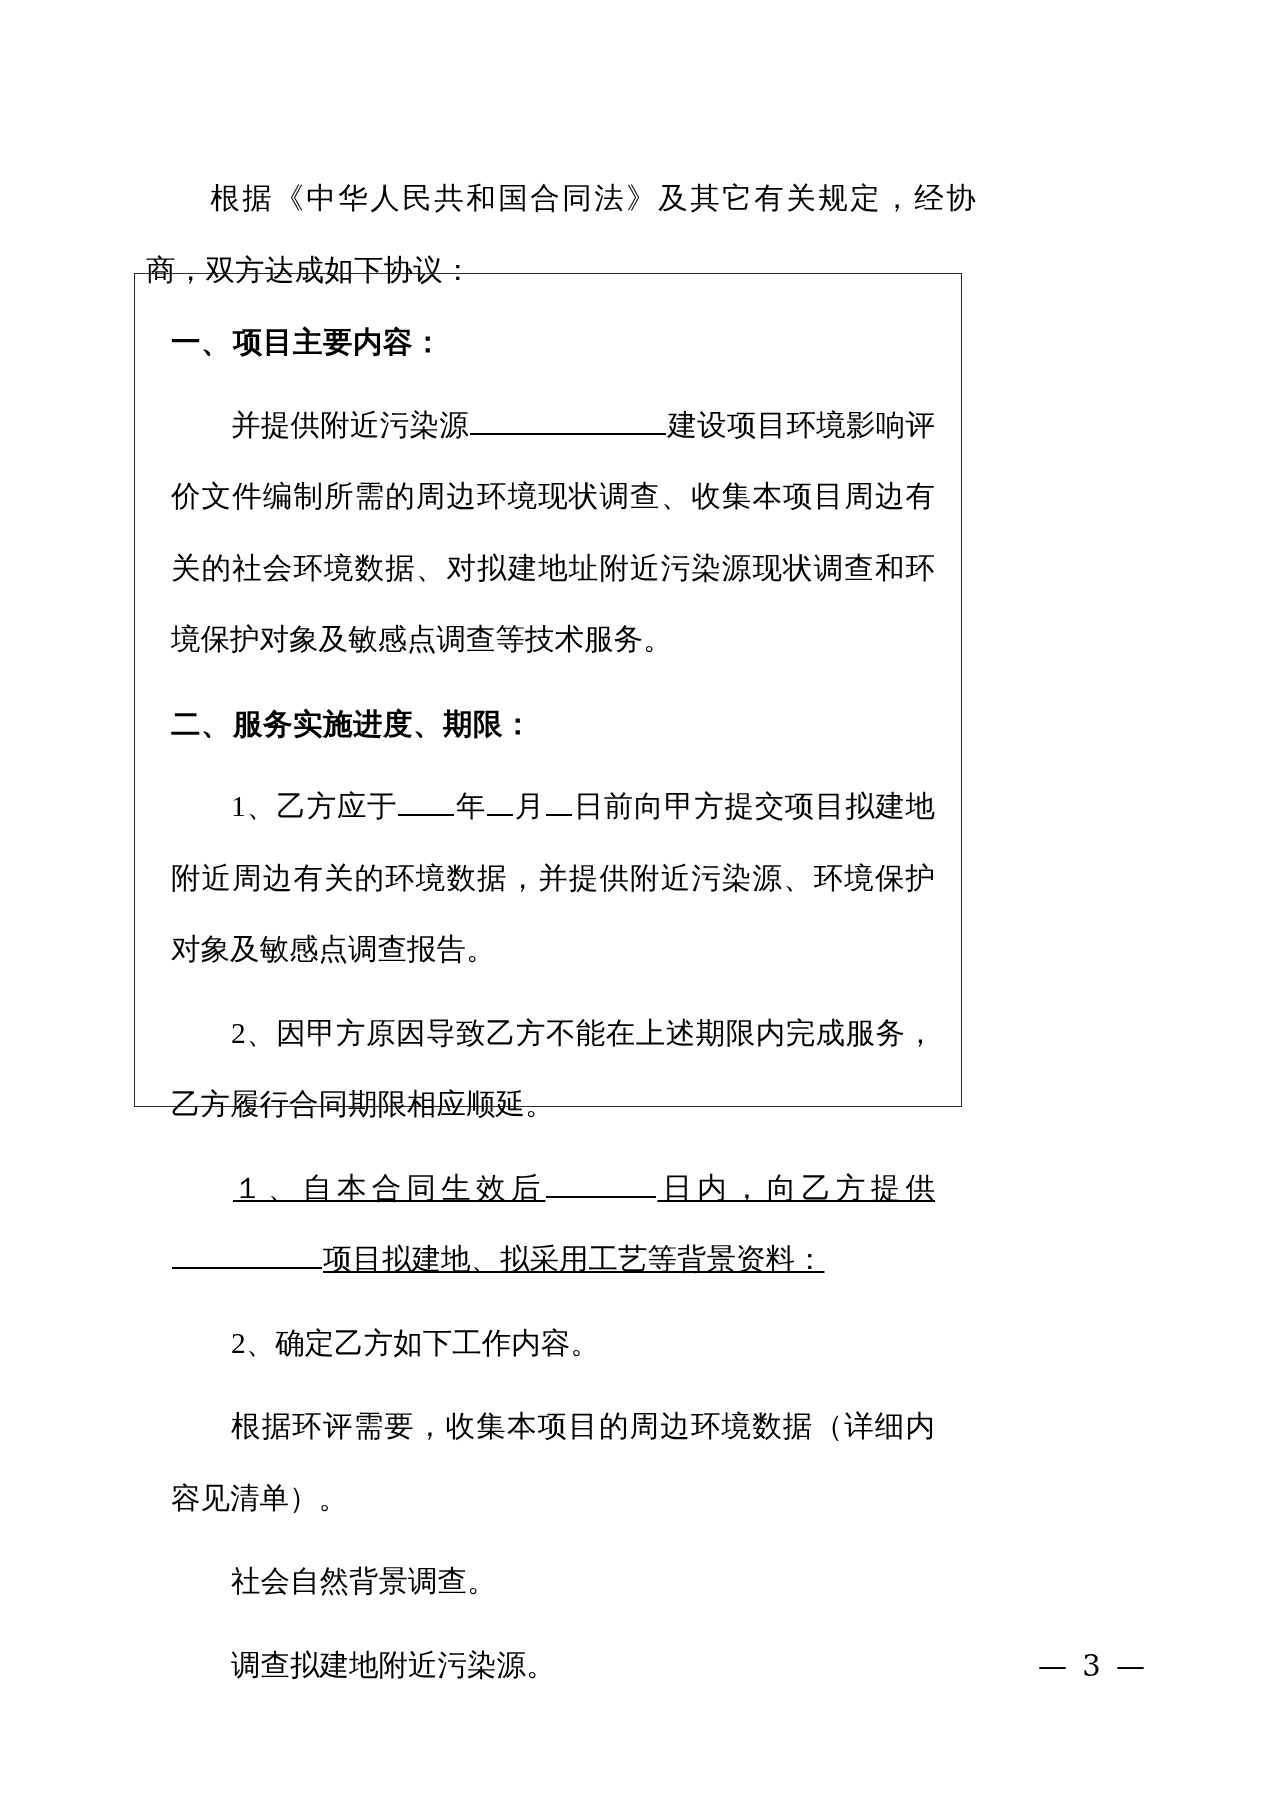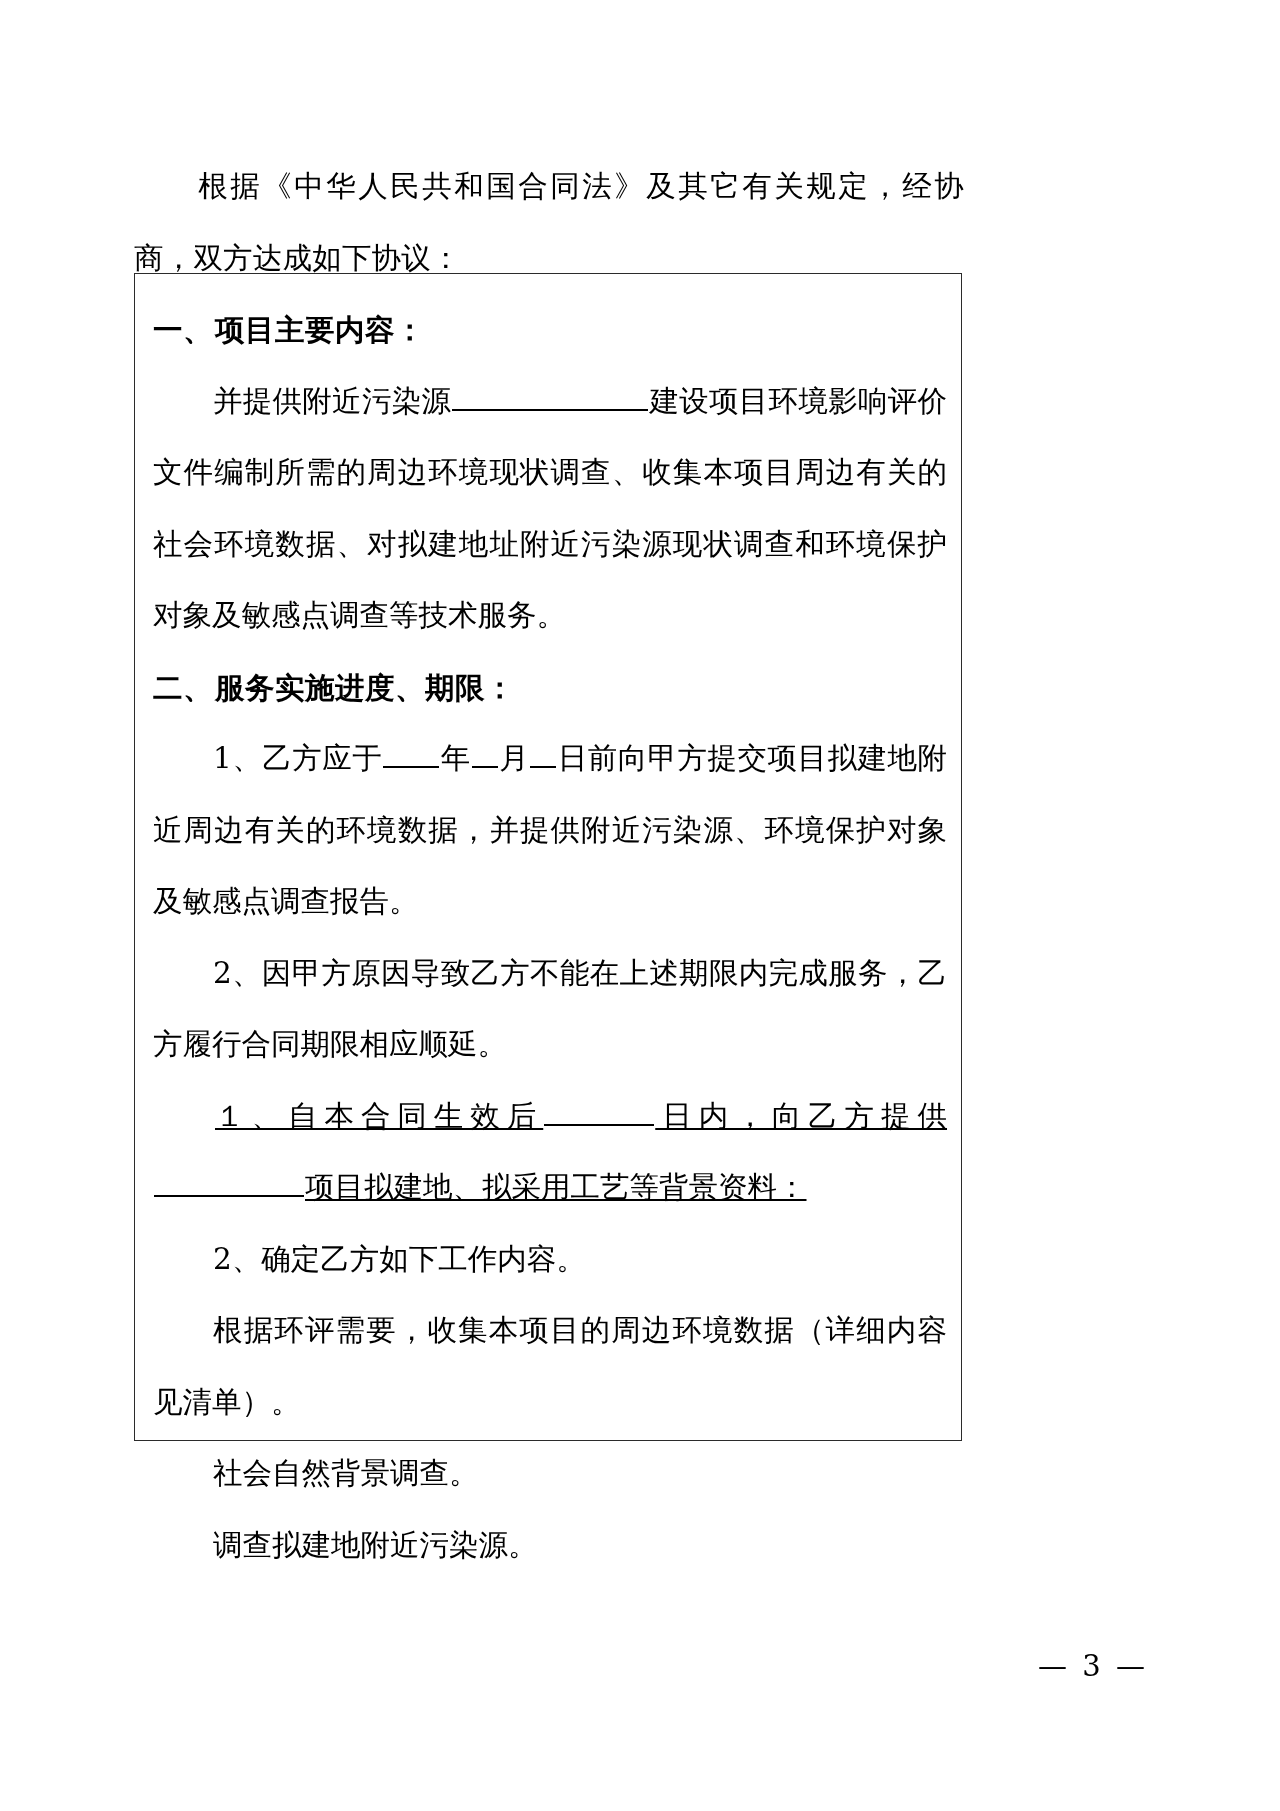--- a/index.html
+++ b/index.html
@@ -33,41 +33,41 @@
     text-justify: inter-ideograph;
   }
   .intro .indent { display: inline-block; width: 62px; }
 
   
   .box {
     position: absolute;
     left: 134px;
     top: 273px;
     width: 828px;
-    height: 1168px;
+    height: 834px;
     border: 1.6px solid #2b2b2b;
     box-sizing: border-box;
-    padding: 20px 14px 10px 18px;
+    padding: 20px 14px 10px 24px;
   }
   .box-inner {
     font-size: 29.5px;
     line-height: 71.5px;
   }
   p {
-    margin: 0;
+    margin: 12px;
     text-align: justify;
     text-justify: inter-ideograph;
   }
   .heading {
     font-weight: bold;
     letter-spacing: 0.5px;
   }
   .heading .num { margin-right: 2px; }
   .para { text-indent: 60px; }
-  .para-sub { text-indent: 60px; }
+  .para-sub { text-indent: 60px; font-family: Liberation Serif, serif; }
   .para-sub2 { text-indent: 62px; text-decoration: underline; }
 
   
   .blank {
     display: inline-block;
     border-bottom: 2.2px solid #000;
     vertical-align: baseline;
     height: 30px;
     margin: 0 1px;
   }

